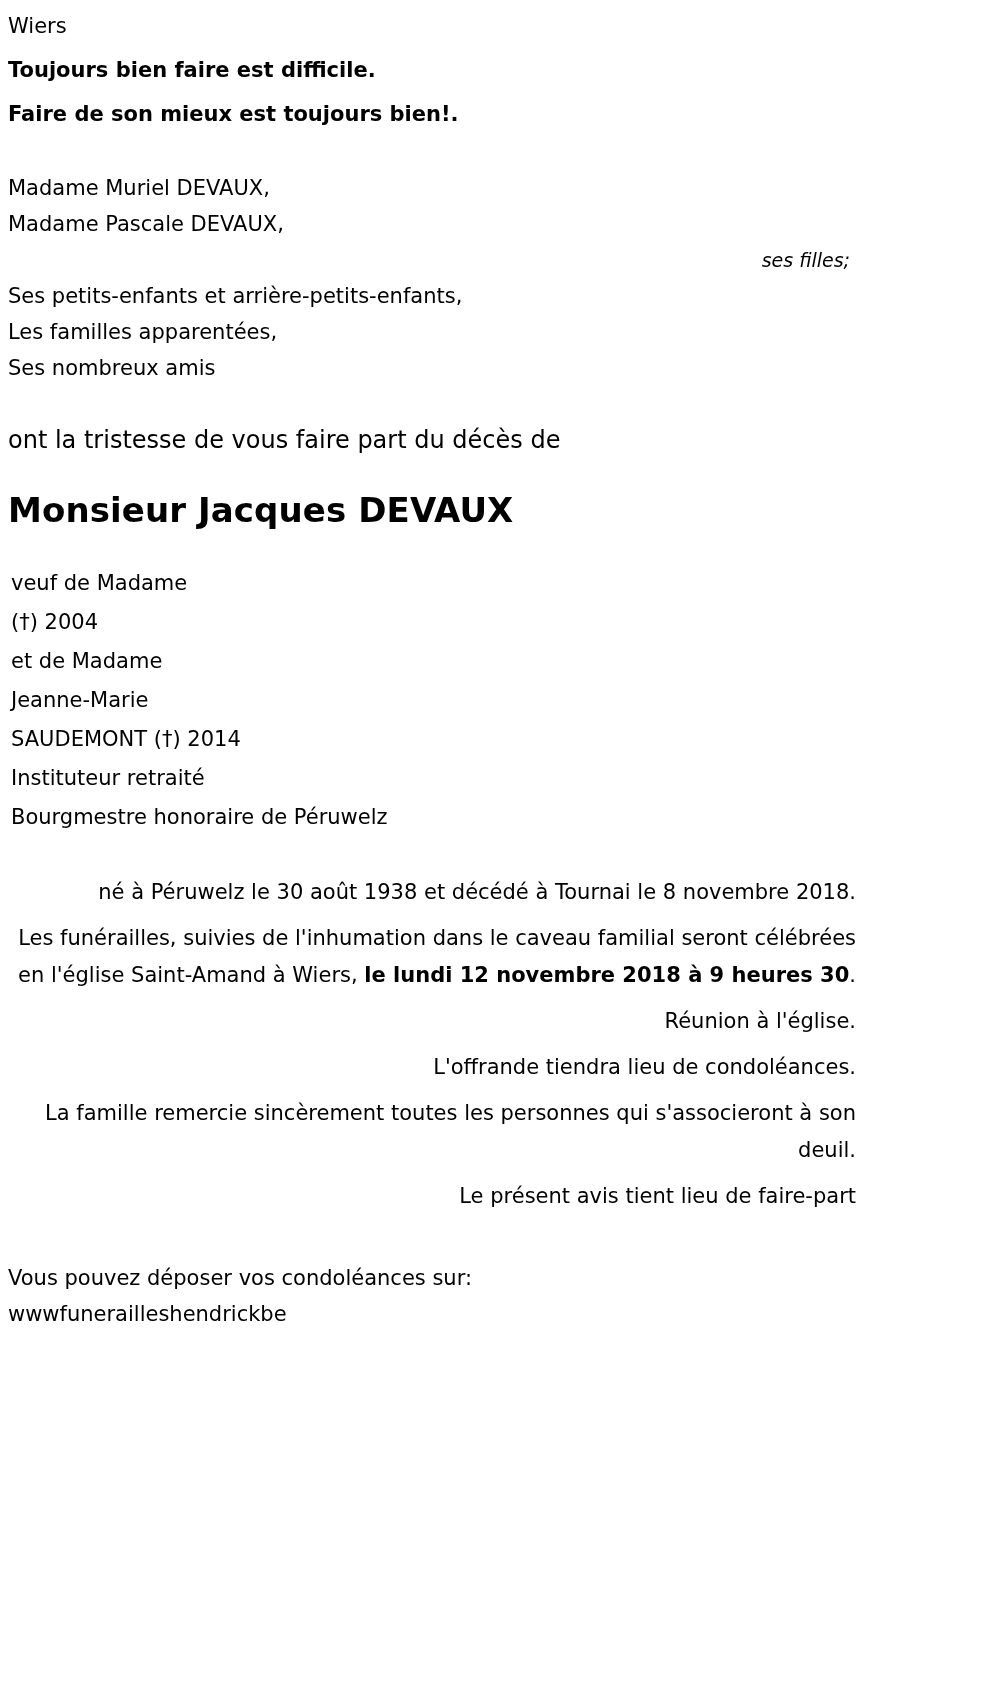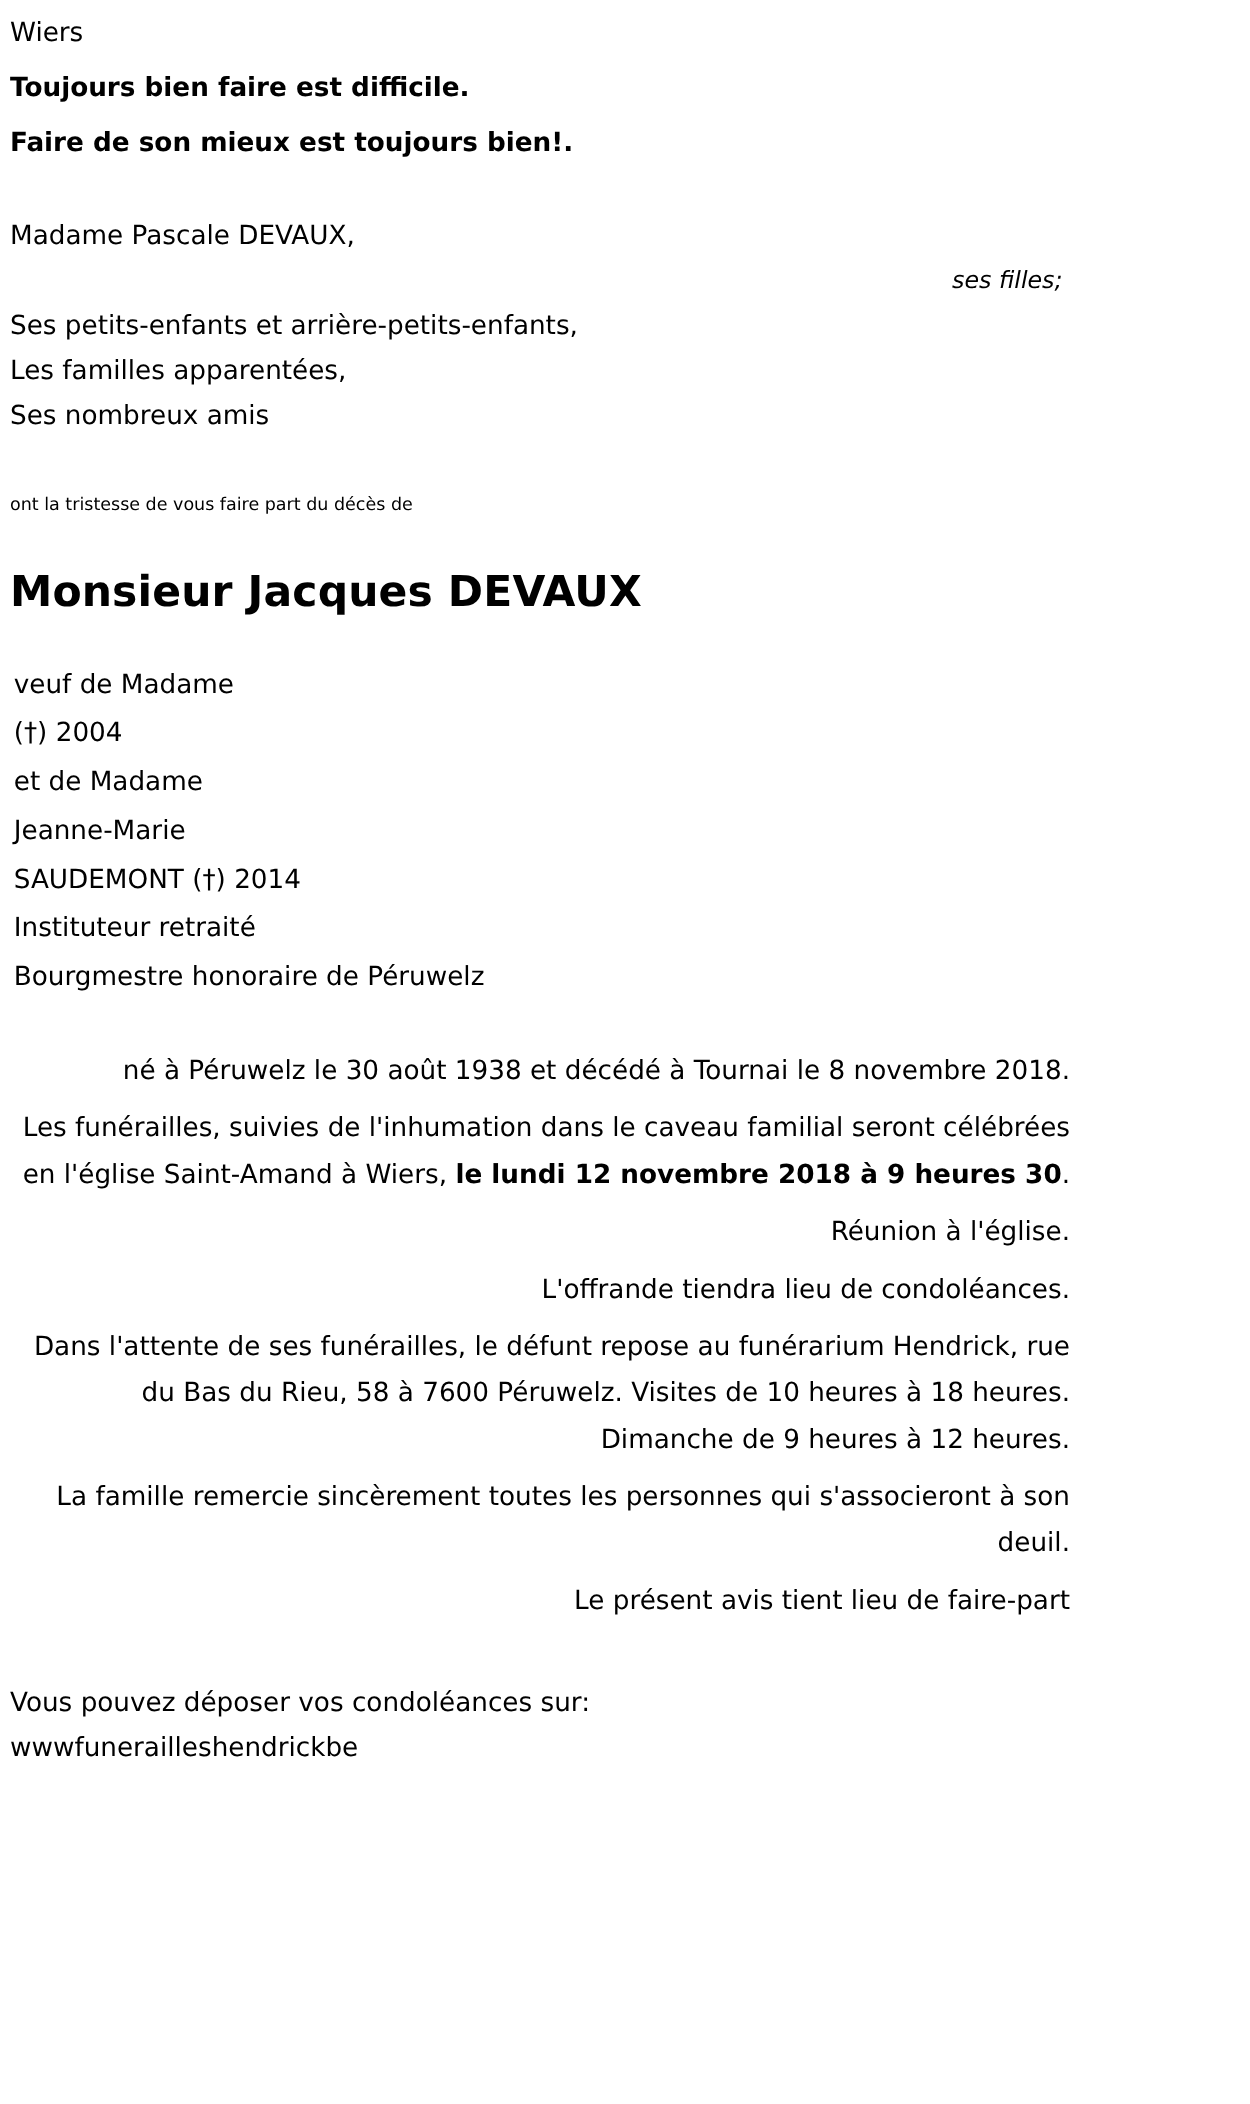--- a/index.html
+++ b/index.html
@@ -64,21 +64,21 @@
 
   .relatives-line {
     font-size: 21px;
     line-height: 36px;
     font-weight: 400;
     margin: 0;
     white-space: pre-wrap;
   }
 
   .lead-line {
-    font-size: 14px;
+    font-size: 24px;
     line-height: 36px;
     font-weight: 400;
     margin: 0;
     white-space: pre-wrap;
   }
 
   .deceased-name {
     font-size: 34px;
     line-height: 44px;
     font-weight: 700;
@@ -121,20 +121,21 @@
 
   <p class="locality">Wiers</p>
 
   <p class="quote-line">Toujours bien faire est difficile.</p>
 
   <p class="quote-line">Faire de son mieux est toujours bien!.</p>
 
   <div class="spacer-md"></div>
 
   <div class="names-block">
+    <p class="name-line">Madame Muriel DEVAUX,</p>
     <p class="name-line">Madame Pascale DEVAUX,</p>
     <p class="relation-note">ses filles;</p>
   </div>
 
   <p class="relatives-line">Ses petits-enfants et arrière-petits-enfants,</p>
   <p class="relatives-line">Les familles apparentées,</p>
   <p class="relatives-line">Ses nombreux amis</p>
 
   <div class="spacer-lg"></div>
 
@@ -157,21 +158,20 @@
   <div class="spacer-lg"></div>
 
   <p class="paragraph">né à Péruwelz le 30 août 1938 et décédé à Tournai le 8 novembre 2018.</p>
 
   <p class="paragraph"><span>Les funérailles, suivies de l'inhumation dans le caveau familial seront célébrées en l'église Saint-Amand à Wiers, </span><b>le lundi 12 novembre 2018 à 9 heures 30</b><span>.</span></p>
 
   <p class="paragraph">Réunion à l'église.</p>
 
   <p class="paragraph">L'offrande tiendra lieu de condoléances.</p>
 
-  <p class="paragraph">Dans l'attente de ses funérailles, le défunt repose au funérarium Hendrick, rue du Bas du Rieu, 58 à 7600 Péruwelz. Visites de 10 heures à 18 heures. Dimanche de 9 heures à 12 heures.</p>
 
   <p class="paragraph">La famille remercie sincèrement toutes les personnes qui s'associeront à son deuil.</p>
 
   <p class="paragraph">Le présent avis tient lieu de faire-part</p>
 
   <div class="spacer-lg"></div>
 
   <p class="closing-line">Vous pouvez déposer vos condoléances sur:</p>
   <p class="closing-line">wwwfunerailleshendrickbe</p>
 

